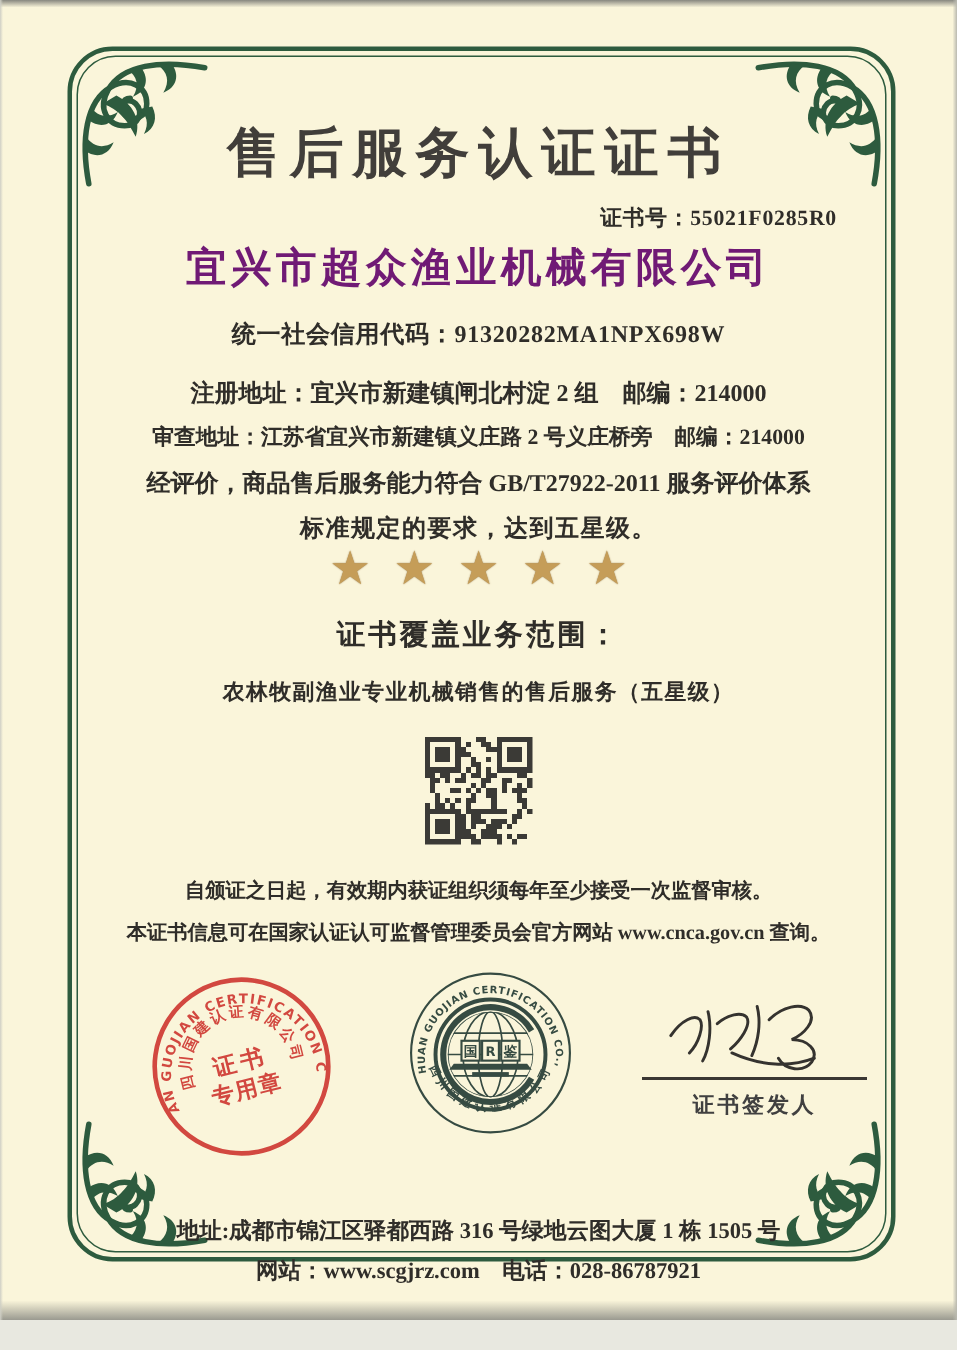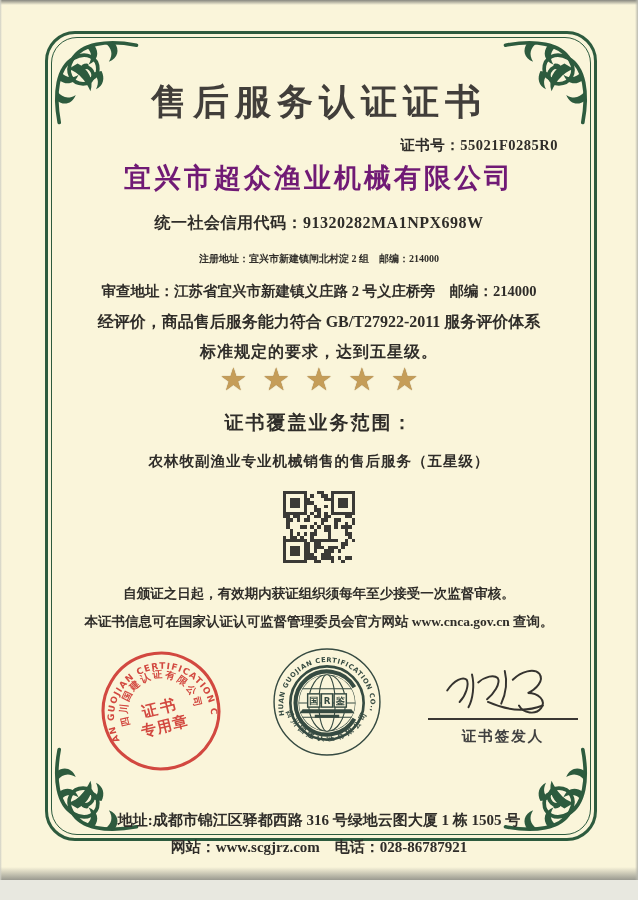--- a/index.html
+++ b/index.html
@@ -41,21 +41,21 @@
     top:78px;font-family:"DejaVu Sans","Liberation Sans",sans-serif;
     font-weight:900;font-size:36px;letter-spacing:6px;
     color:var(--c-ink,#413e3a);
   }
   .cert-no{
     top:136px;left:auto;right:80px;text-align:right;
     font-size:14.5px;font-weight:bold;letter-spacing:.5px;
   }
   .company{top:160px;font-size:27px;font-weight:bold;letter-spacing:3px;color:#701a75;}
   .credit{top:213px;font-size:16px;font-weight:bold;letter-spacing:.5px;}
-  .reg-addr{top:252px;font-size:10px;font-weight:bold;}
+  .reg-addr{top:252px;font-size:16px;font-weight:bold;}
   .audit-addr{top:282px;font-size:14.5px;font-weight:bold;}
   .eval1{top:312px;font-size:16px;font-weight:bold;}
   .eval2{top:342px;font-size:16px;font-weight:bold;letter-spacing:1px;}
   .stars{
     top:361px;font-size:31px;color:var(--c-star,#c59d58);
     letter-spacing:15px;padding-left:15px;
     text-shadow:0 0 1px #8a6a38;
     font-family:"DejaVu Sans",sans-serif;
   }
   .scope-title{top:410px;font-size:19px;font-weight:bold;letter-spacing:2px;}

